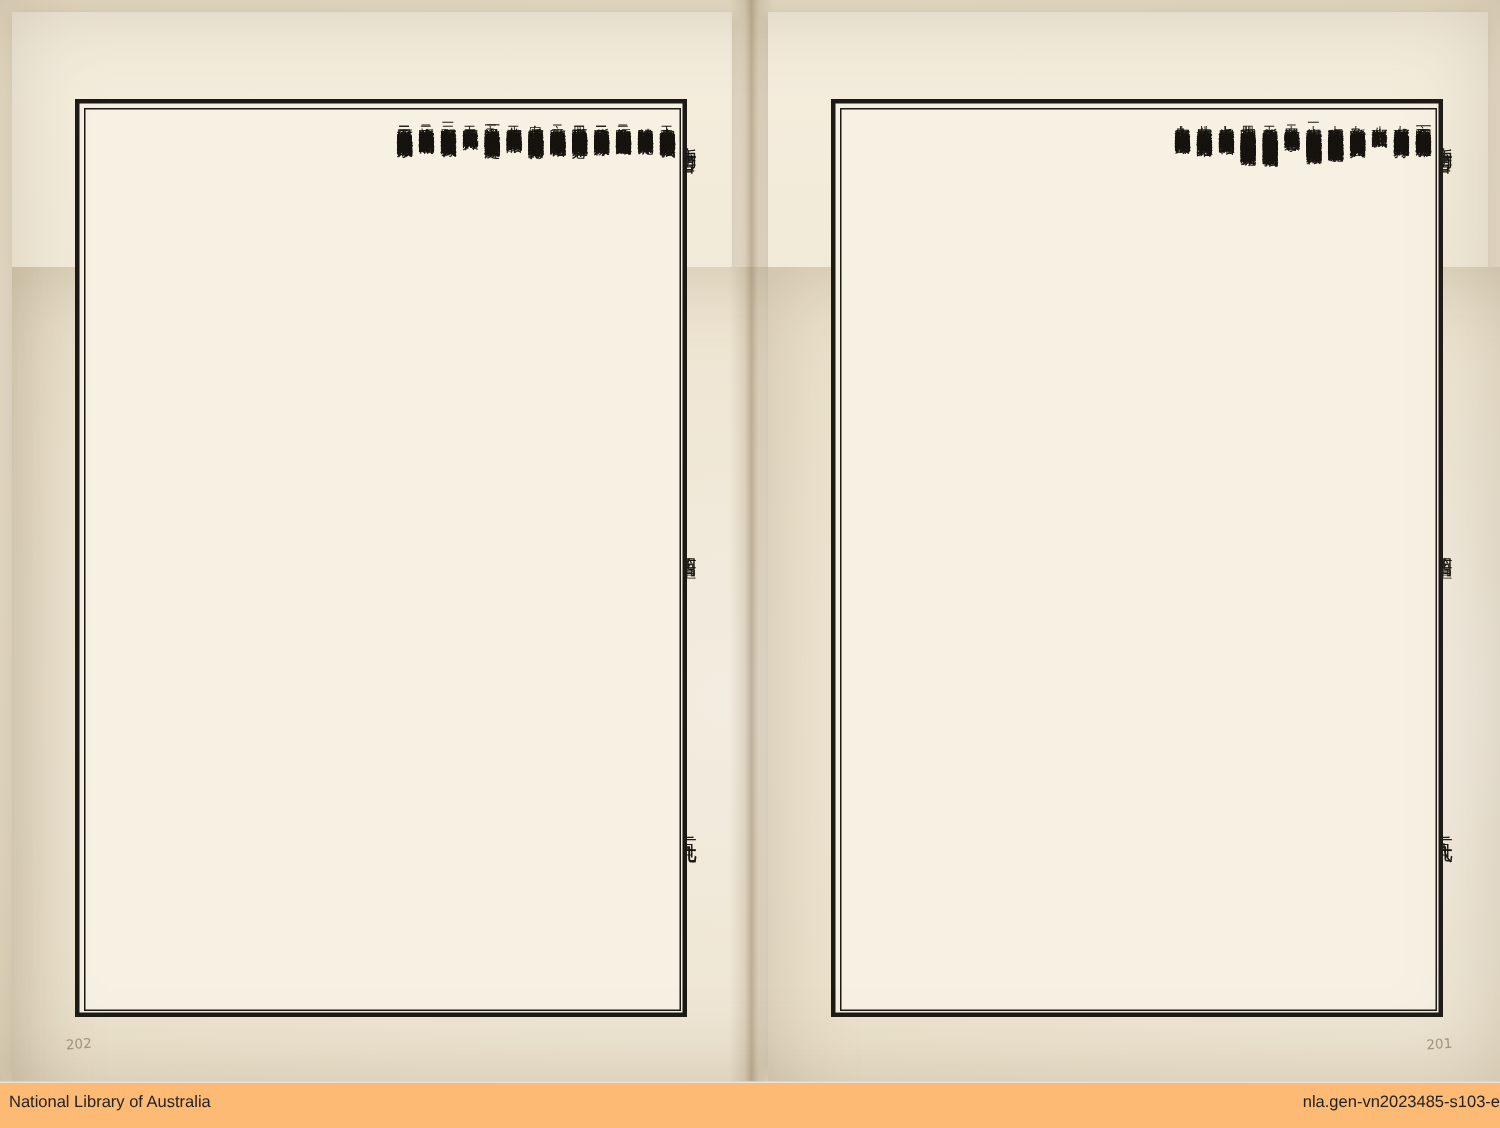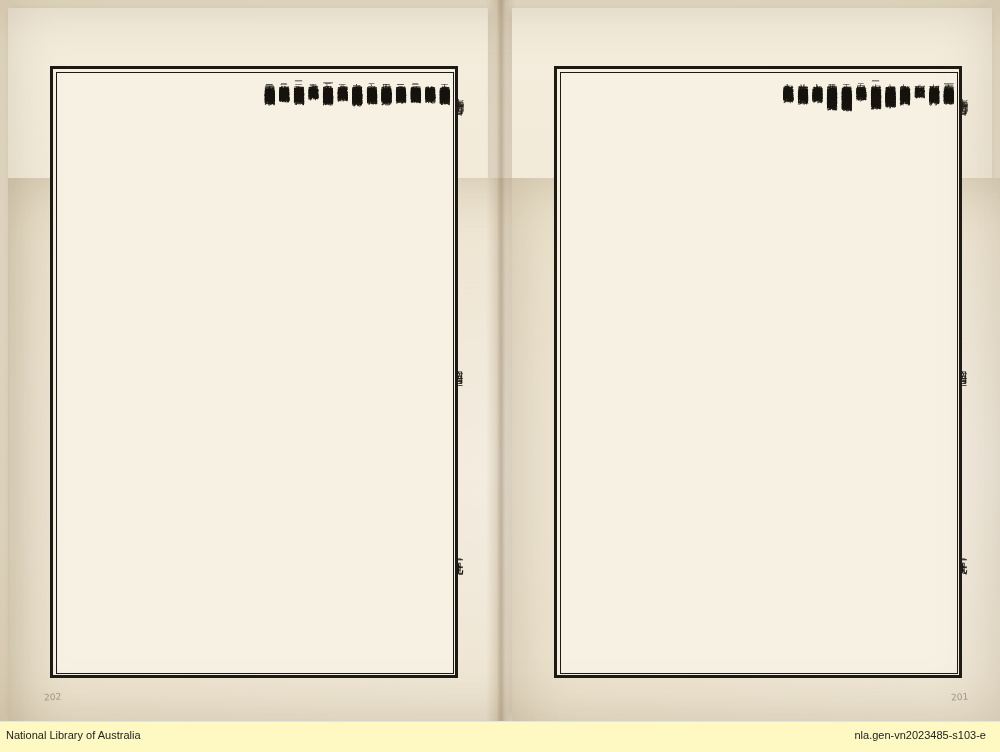--- a/index.html
+++ b/index.html
@@ -144,32 +144,32 @@
     opacity: 0.75;
   }
 
   
   .credit {
     position: absolute;
     left: 0;
     bottom: 0;
     width: 1000px;
     height: 30px;
-    background: #fef9c3;
+    background: #fdba74;
     border-top: 1px solid #e3e3e3;
   }
   .credit span {
     position: absolute;
     top: 7px;
     font-size: 11px;
     color: #222222;
     font-family: "Liberation Sans", sans-serif;
   }
   .credit .left  { left: 6px; }
-  .credit .right { right: 14px; }
+  .credit .right { right: 0; }
 </style>
 </head>
 <body>
 
 <div id="page">
 
   <div class="book">
 
     <div class="leaf left">
 

